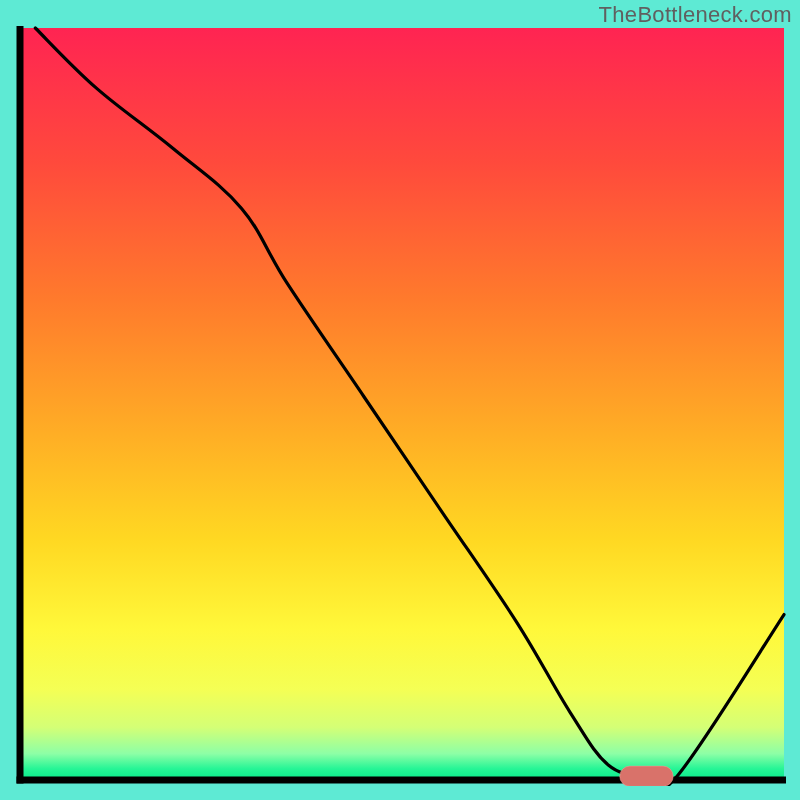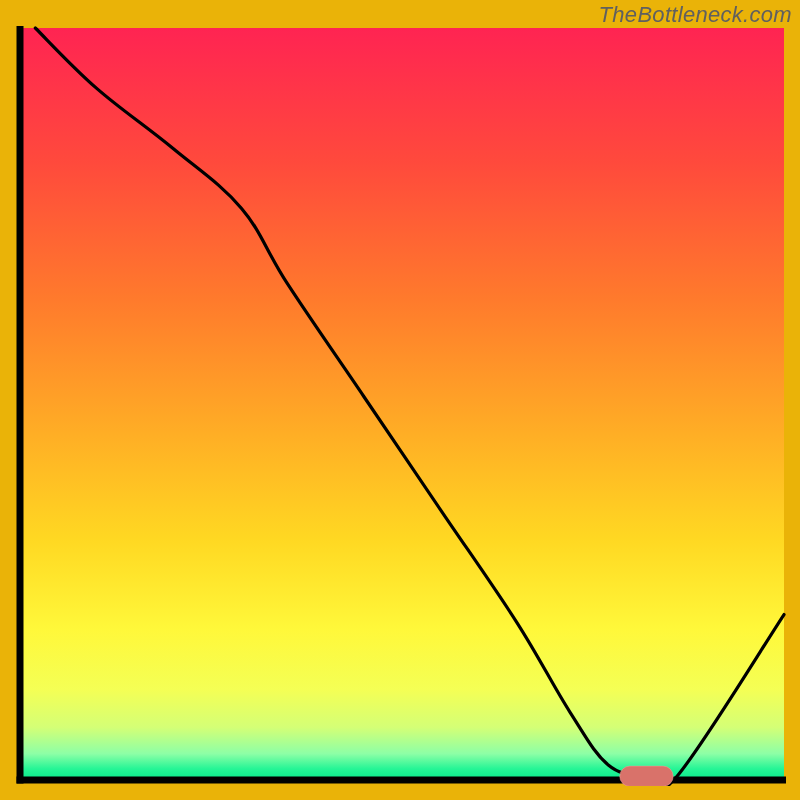--- a/index.html
+++ b/index.html
@@ -7,22 +7,21 @@
     padding: 0;
     width: 800px;
     height: 800px;
     background: #ffffff;
     font-family: Arial, Helvetica, sans-serif;
   }
   .stage {
     position: relative;
     width: 800px;
     height: 800px;
-    background: #eab308;
-    font-style: italic;
+    background: #5eead4;
   }
   .watermark {
     position: absolute;
     top: 2px;
     right: 8px;
     color: #606060;
     font-size: 22px;
     font-weight: 500;
     letter-spacing: 0.3px;
     z-index: 5;

